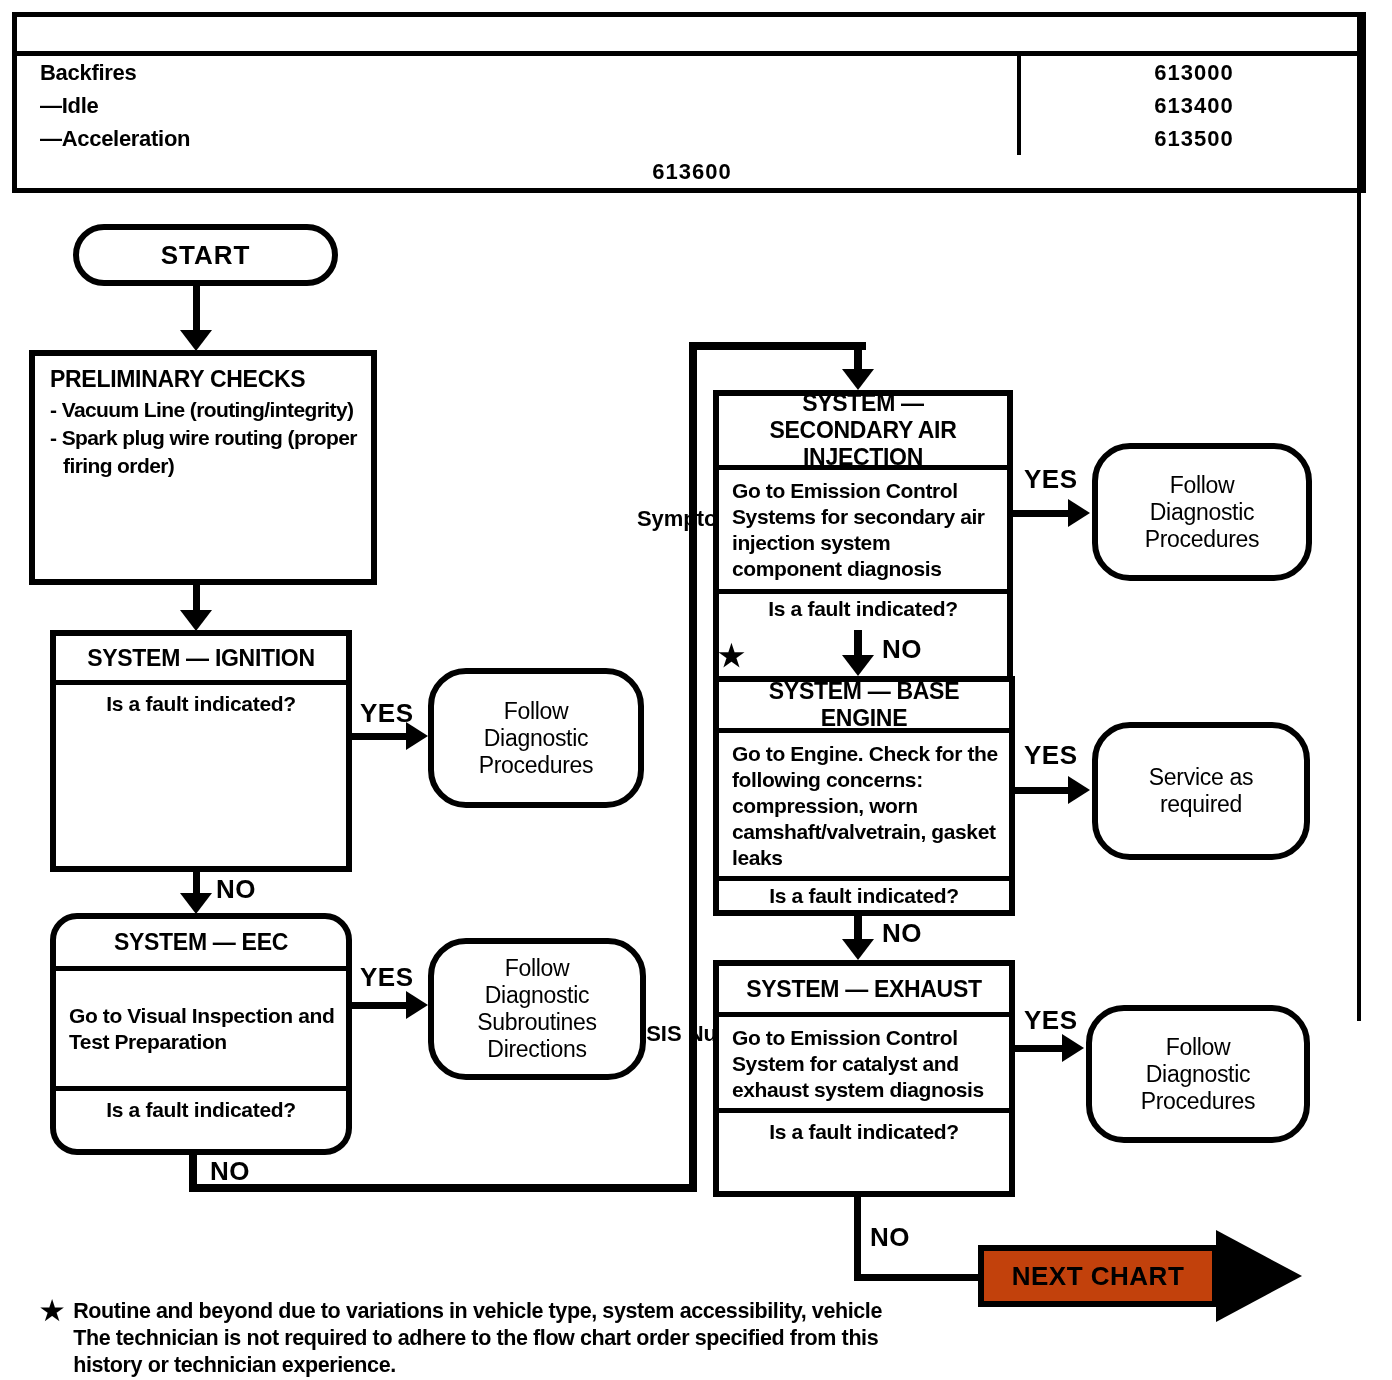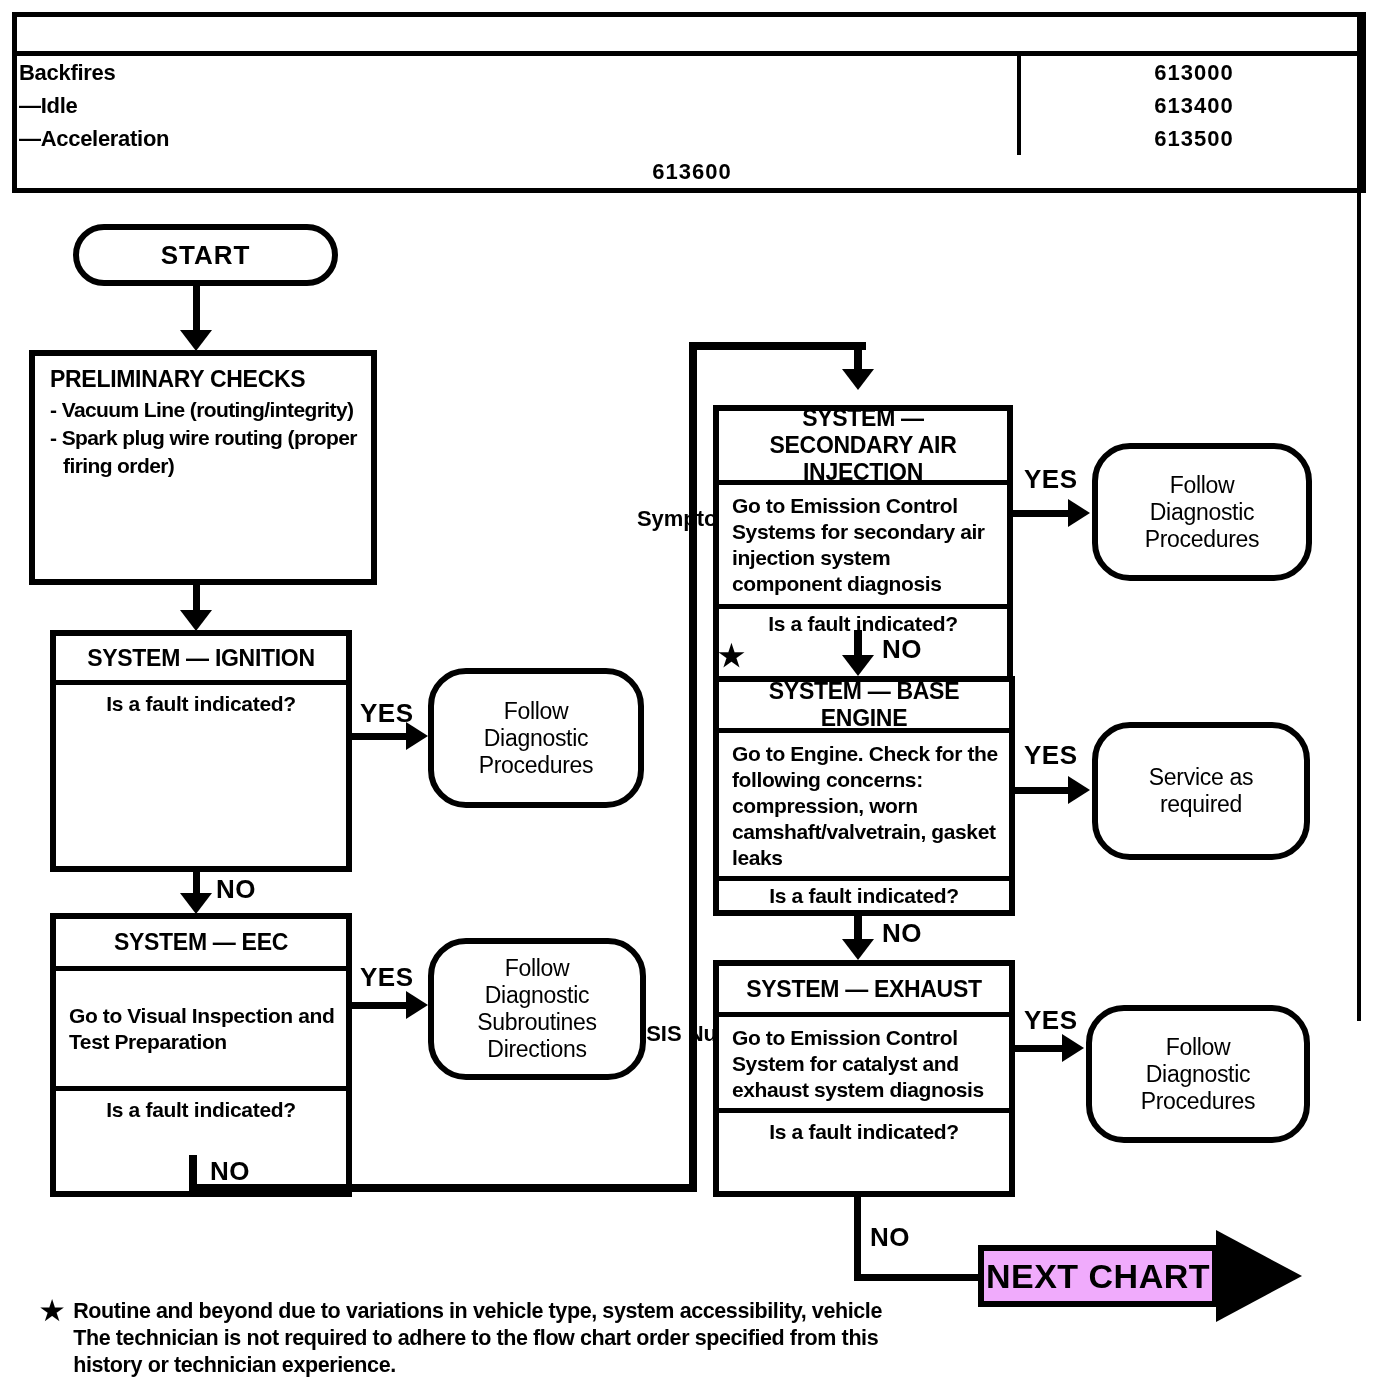--- a/index.html
+++ b/index.html
@@ -7,21 +7,21 @@
           font-family:"Liberation Sans", sans-serif;color:#000;overflow:hidden;}
 
   
   .tbl{position:absolute;left:12px;top:12px;width:1354px;border:5px solid #000;box-sizing:border-box;background:#fff;}
   .tbl-hd{display:flex;border-bottom:5px solid #000;height:34px;flex-direction:column;}
   .tbl .c1{flex:0 0 1004px;border-right:4px solid #000;box-sizing:border-box;display:flex;align-items:center;}
   .tbl .c2{flex:1;display:flex;align-items:center;justify-content:center;padding-left:6px;}
   .tbl-hd .c1{justify-content:center;font-weight:bold;font-size:22px;}
   .tbl-hd .c2{font-weight:bold;font-size:22px;}
   .tbl-row{display:flex;height:33px;font-size:22px;}
-  .tbl-row .c1{padding-left:2px;font-weight:bold;letter-spacing:-0.3px;}
+  .tbl-row .c1{padding-left:23px;font-weight:bold;letter-spacing:-0.3px;}
   .tbl-row .c2{font-weight:600;letter-spacing:1px;}
   .tbl-row.sub .c1{font-weight:600;}
 
   
   .pill{position:absolute;border:6px solid #000;border-radius:34px;background:#fff;
         display:flex;align-items:center;justify-content:center;font-size:26px;font-weight:bold;box-sizing:border-box;letter-spacing:1px;}
   .box{position:absolute;border:6px solid #000;background:#fff;box-sizing:border-box;}
   .dbox{position:absolute;border:6px solid #000;background:#fff;box-sizing:border-box;display:flex;flex-direction:column;}
   .dbox .hd{border-bottom:5px solid #000;display:flex;align-items:center;justify-content:center;
             text-align:center;font-size:23px;font-weight:bold;line-height:27px;padding:0 14px;letter-spacing:-0.3px;}
@@ -35,22 +35,22 @@
   .hl{position:absolute;background:#000;}
   .ah-d{position:absolute;width:0;height:0;border-left:16px solid transparent;border-right:16px solid transparent;border-top:21px solid #000;}
   .ah-r{position:absolute;width:0;height:0;border-top:14px solid transparent;border-bottom:14px solid transparent;border-left:22px solid #000;}
   .lbl{position:absolute;font-size:26px;font-weight:bold;letter-spacing:0.5px;}
   .star{position:absolute;font-size:30px;font-weight:bold;}
 
   .prelim-title{font-size:23px;font-weight:bold;letter-spacing:-0.3px;margin-bottom:3px;}
   .prelim-line{font-size:21px;font-weight:bold;letter-spacing:-0.6px;white-space:nowrap;line-height:28px;}
   .prelim-line.indent{padding-left:13px;}
 
-  .nextchart{position:absolute;border:6px solid #000;background:#f0abfc;box-sizing:border-box;
-             display:flex;align-items:center;justify-content:center;font-size:34px;font-weight:bold;letter-spacing:0.5px;}
+  .nextchart{position:absolute;border:6px solid #000;background:#c2410c;box-sizing:border-box;
+             display:flex;align-items:center;justify-content:center;font-size:26px;font-weight:bold;letter-spacing:0.5px;}
   .nc-tri{position:absolute;width:0;height:0;border-top:46px solid transparent;border-bottom:46px solid transparent;border-left:86px solid #000;}
 
   .footnote{position:absolute;left:40px;top:1298px;display:flex;align-items:flex-start;}
   .footnote .fstar{font-size:27px;font-weight:bold;margin-right:9px;line-height:27px;}
   .fline{font-size:21.5px;font-weight:bold;line-height:27px;letter-spacing:-0.4px;white-space:nowrap;}
 </style>
 </head>
 <body>
 
 <div id="canvas">
@@ -99,21 +99,21 @@
   <div class="ah-r" style="left:406px;top:722px;"></div>
   <div class="term" style="left:428px;top:668px;width:216px;height:140px;">
     <div>Follow</div>
     <div>Diagnostic</div>
     <div>Procedures</div>
   </div>
   <div class="vl" style="left:193px;top:872px;width:7px;height:23px;"></div>
   <div class="ah-d" style="left:180px;top:893px;"></div>
   <div class="lbl" style="left:216px;top:874px;">NO</div>
 
-  <div class="dbox" style="left:50px;top:913px;width:302px;height:284px;">
+  <div class="dbox" style="left:50px;top:913px;width:302px;height:242px;border-radius:27px;">
     <div class="hd" style="height:47px;">SYSTEM — EEC</div>
     <div class="bd" style="height:120px;display:flex;align-items:center;">Go to Visual Inspection and Test Preparation</div>
     <div class="q">Is a fault indicated?</div>
   </div>
   <div class="lbl" style="left:360px;top:962px;">YES</div>
   <div class="hl" style="left:352px;top:1002px;width:56px;height:7px;"></div>
   <div class="ah-r" style="left:406px;top:991px;"></div>
   <div class="term" style="left:428px;top:938px;width:218px;height:142px;">
     <div>Follow</div>
     <div>Diagnostic</div>
@@ -122,21 +122,21 @@
   </div>
   <div class="lbl" style="left:210px;top:1156px;">NO</div>
 
   <div class="vl" style="left:189px;top:1155px;width:8px;height:36px;"></div>
   <div class="hl" style="left:189px;top:1184px;width:508px;height:8px;"></div>
   <div class="vl" style="left:689px;top:342px;width:8px;height:850px;"></div>
   <div class="hl" style="left:689px;top:342px;width:177px;height:8px;"></div>
   <div class="vl" style="left:854px;top:342px;width:8px;height:30px;"></div>
   <div class="ah-d" style="left:842px;top:369px;"></div>
 
-  <div class="dbox" style="left:713px;top:405px;width:300px;height:296px;">
+  <div class="dbox" style="left:713px;top:390px;width:300px;height:296px;">
     <div class="hd" style="height:69px;">SYSTEM — SECONDARY AIR INJECTION</div>
     <div class="bd" style="height:124px;">Go to Emission Control Systems for secondary air injection system component diagnosis</div>
     <div class="q" style="padding-top:3px;">Is a fault indicated?</div>
   </div>
   <div class="lbl" style="left:1024px;top:464px;">YES</div>
   <div class="hl" style="left:1013px;top:510px;width:56px;height:7px;"></div>
   <div class="ah-r" style="left:1068px;top:499px;"></div>
   <div class="term" style="left:1092px;top:443px;width:220px;height:138px;">
     <div>Follow</div>
     <div>Diagnostic</div>

